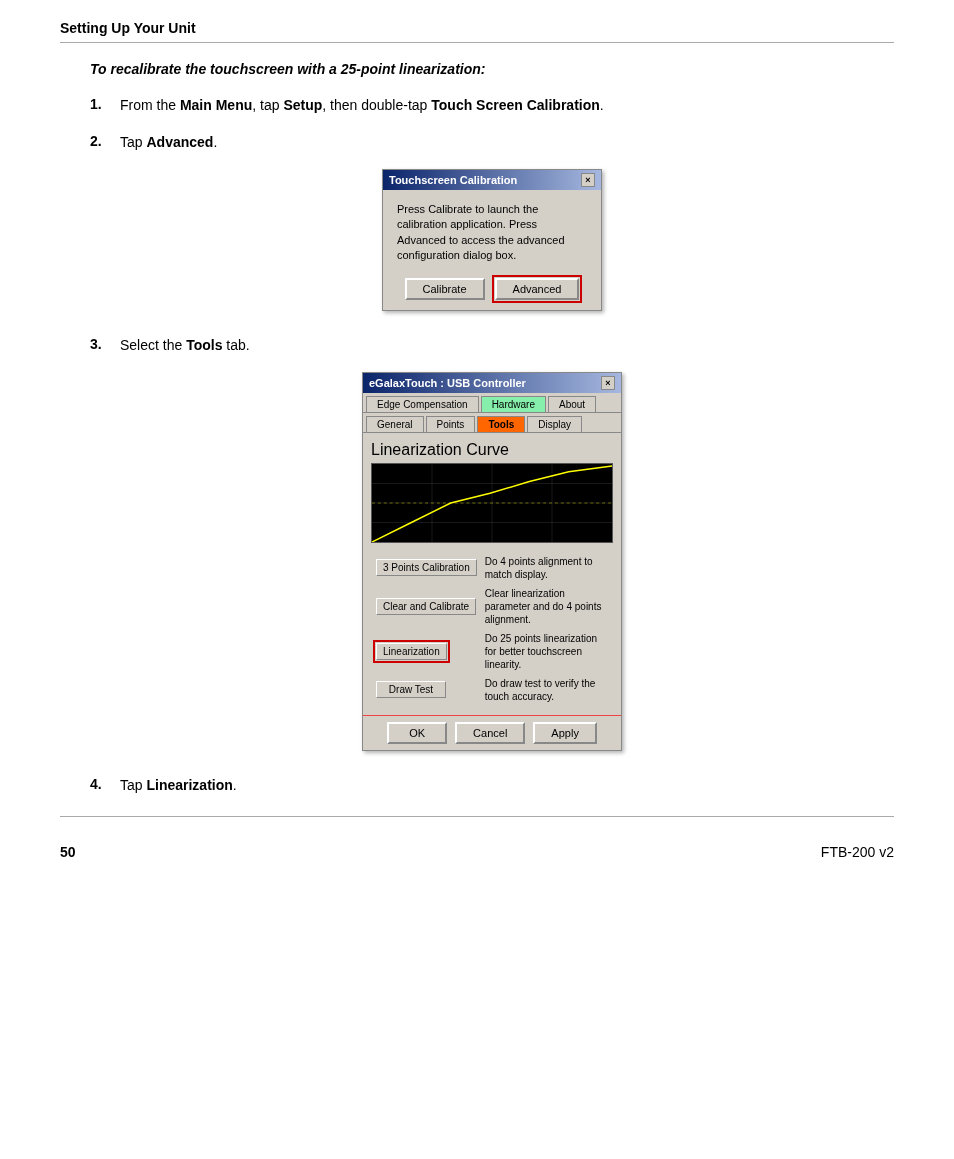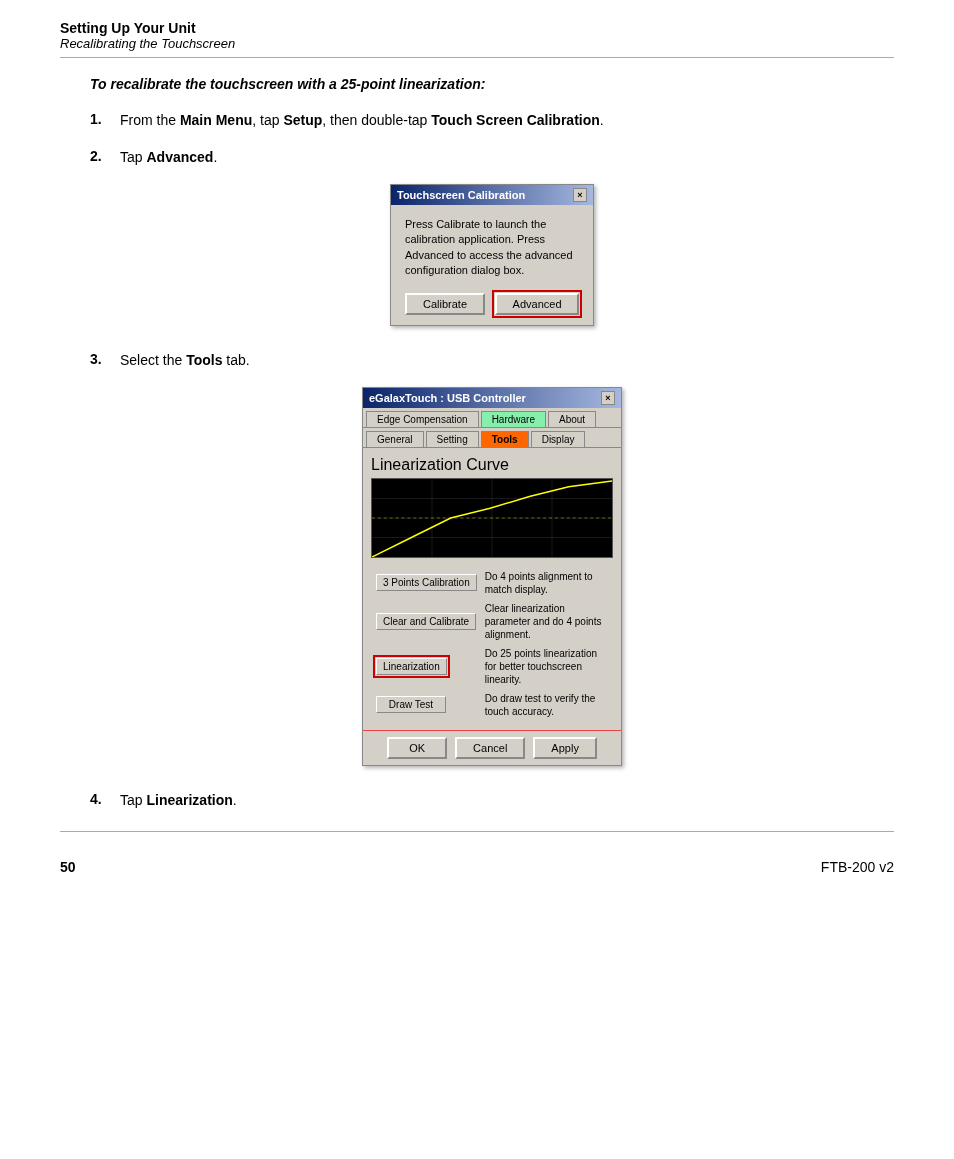--- a/index.html
+++ b/index.html
@@ -78,21 +78,21 @@
 
     
     .screenshot-container {
       margin: 16px 0 24px 30px;
       display: flex;
       justify-content: center;
     }
 
     
     .dialog-calibration {
-      width: 204px;
+      width: 220px;
       background: #d4d0c8;
       border: 1px solid #888;
       box-shadow: 2px 2px 4px rgba(0,0,0,0.3);
       font-family: 'Tahoma', Arial, sans-serif;
       font-size: 11px;
     }
 
     .dialog-titlebar {
       background: linear-gradient(to right, #0a246a, #a6b8e0);
       color: white;
@@ -290,21 +290,20 @@
       color: #000;
     }
   </style>
 </head>
 <body>
 
 <div class="page-container">
 
   <div class="page-header">
     <div class="header-title">Setting Up Your Unit</div>
-    <div class="header-subtitle">Recalibrating the Touchscreen</div>
     <hr class="header-divider">
   </div>
 
   <div class="content">
 
     <div class="section-heading">To recalibrate the touchscreen with a 25-point linearization:</div>
 
     <div class="step">
       <div class="step-number">1.</div>
       <div class="step-text">
@@ -350,21 +349,21 @@
         </div>
 
         <div class="tabs-row">
           <div class="tab-item">Edge Compensation</div>
           <div class="tab-item highlighted">Hardware</div>
           <div class="tab-item">About</div>
         </div>
 
         <div class="tabs-row">
           <div class="tab-item">General</div>
-          <div class="tab-item">Setting</div>
+          <div class="tab-item">Points</div>
           <div class="tab-item active">Tools</div>
           <div class="tab-item">Display</div>
         </div>
 
         <div class="egalax-body">
           <div class="linearization-curve-label">Linearization Curve</div>
 
           <div class="curve-chart">
             <svg width="100%" height="100%" viewBox="0 0 244 80" preserveAspectRatio="none">
 

